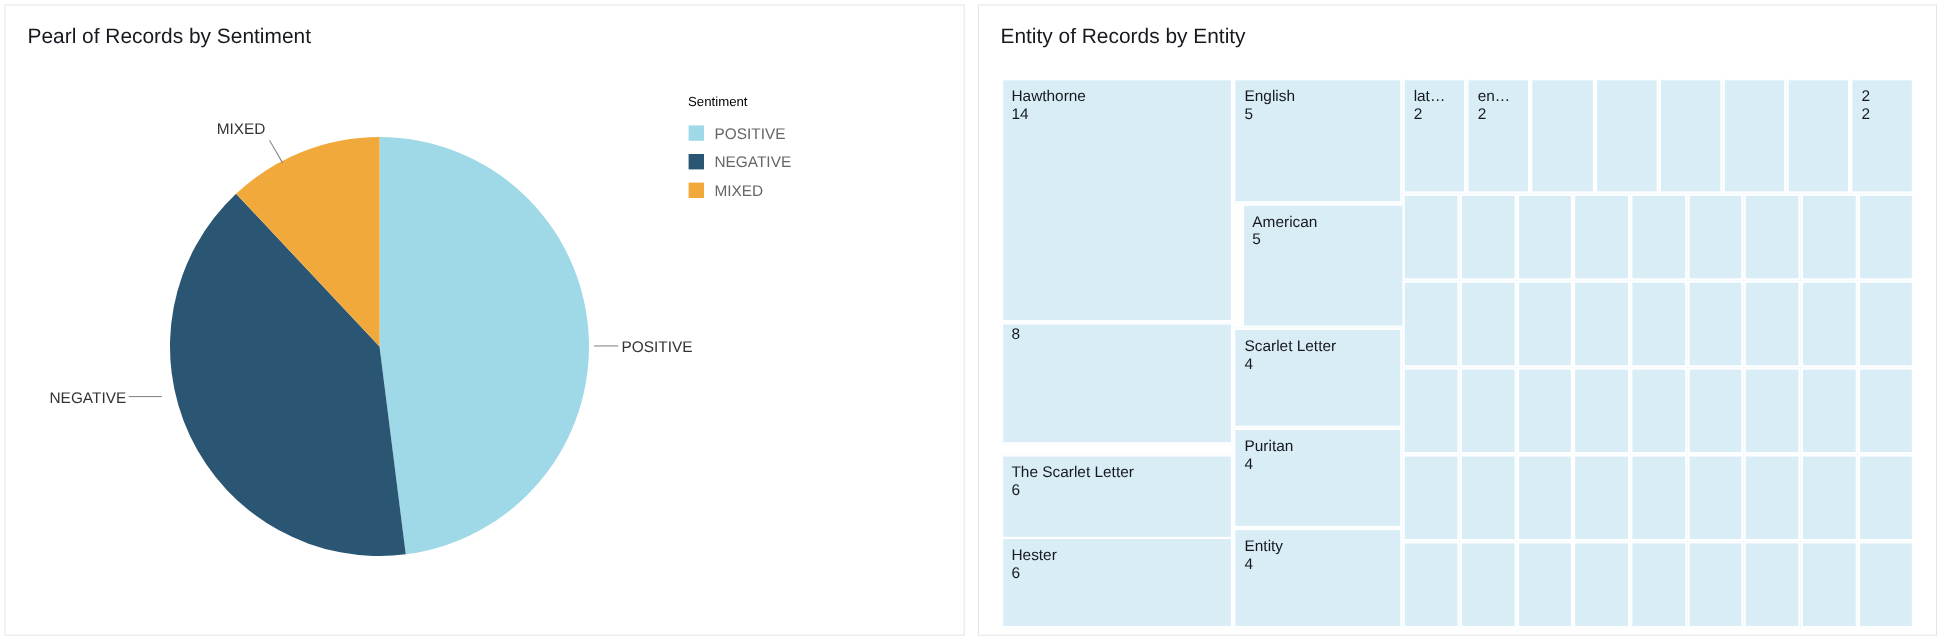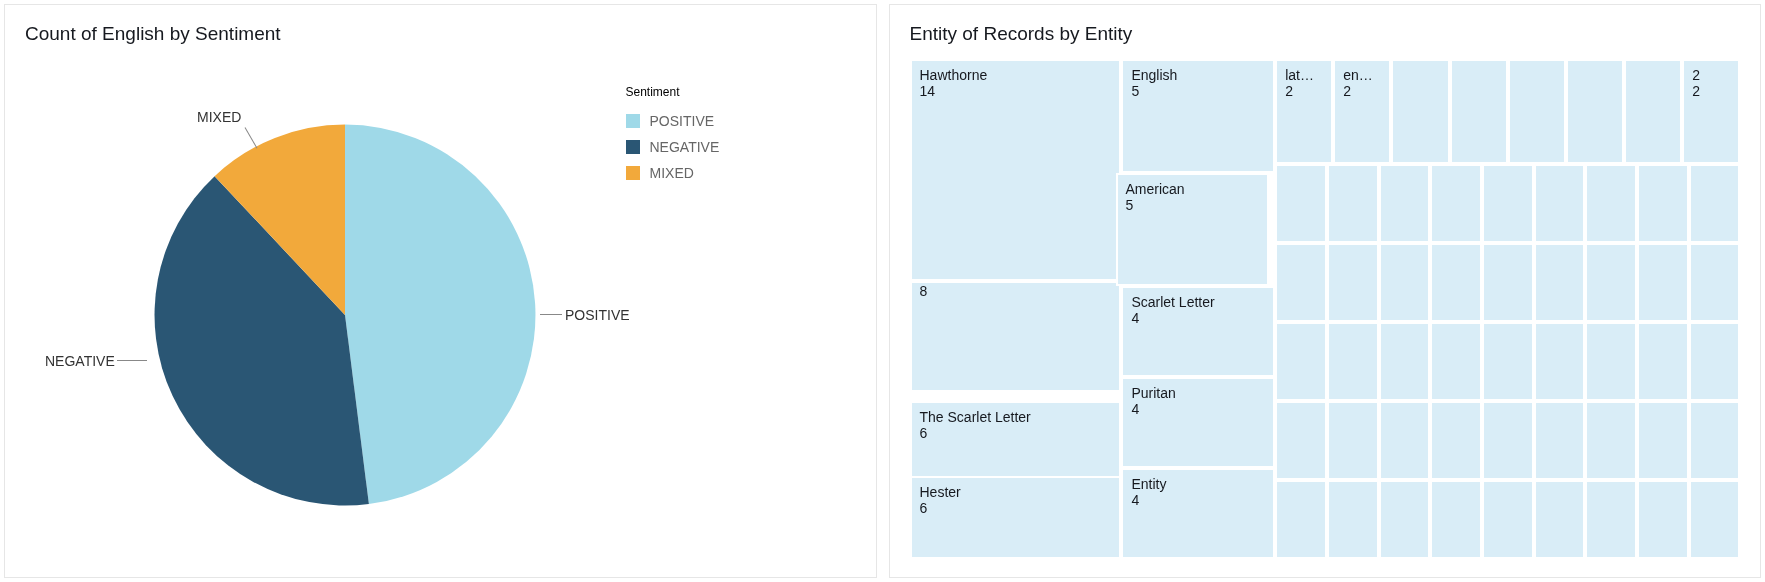--- a/index.html
+++ b/index.html
@@ -72,21 +72,21 @@
     width: 14px;
     height: 14px;
     margin-right: 10px;
     flex-shrink: 0;
   }
 
   
   .treemap {
     flex: 1;
     position: relative;
-    margin-top: 4px;
+    margin-top: 16px;
   }
   .tm-cell {
     position: absolute;
     background: #d9edf7;
     border: 2px solid #fff;
     overflow: hidden;
     cursor: pointer;
   }
   .tm-cell .lbl {
     padding: 6px 8px 0 8px;
@@ -99,21 +99,21 @@
   .tm-cell .val {
     padding: 0 8px;
     font-size: 14px;
     color: #16191f;
   }
 </style>
 </head>
 <body>
 
 <div class="panel">
-  <div class="panel-title">Count of English by Sentiment</div>
+  <div class="panel-title">Pearl of Records by Sentiment</div>
   <div class="pie-area">
 
     <svg class="pie-svg" width="400" height="440" viewBox="-210 -210 420 420">
 
       <path d="M 0 0 L 0 -200 A 200 200 0 0 1 25.07 198.42 Z" fill="#9fd9e8"></path>
 
       <path d="M 0 0 L 25.07 198.42 A 200 200 0 0 1 -136.91 -145.79 Z" fill="#2a5674"></path>
 
       <path d="M 0 0 L -136.91 -145.79 A 200 200 0 0 1 0 -200 Z" fill="#f2a93b"></path>
     </svg>
@@ -160,21 +160,21 @@
         <div class="val">6</div>
       </div>
       <div class="tm-cell" style="left: 0px; top: 416.667px; width: 211.905px; height: 83.3333px;">
         <div class="lbl">Hester</div>
         <div class="val">6</div>
       </div>
       <div class="tm-cell" style="left: 211.905px; top: 0px; width: 153.735px; height: 113.636px;">
         <div class="lbl">English</div>
         <div class="val">5</div>
       </div>
-      <div class="tm-cell" style="left: 206px; top: 113.636px; width: 153.735px; height: 113.636px;">
+      <div class="tm-cell" style="left: 219px; top: 113.636px; width: 153.735px; height: 113.636px;">
         <div class="lbl">American</div>
         <div class="val">5</div>
       </div>
       <div class="tm-cell" style="left: 211.905px; top: 227.273px; width: 153.735px; height: 90.9091px;">
         <div class="lbl">Scarlet Letter</div>
         <div class="val">4</div>
       </div>
       <div class="tm-cell" style="left: 211.905px; top: 318.182px; width: 153.735px; height: 90.9091px;">
         <div class="lbl">Puritan</div>
         <div class="val">4</div>

